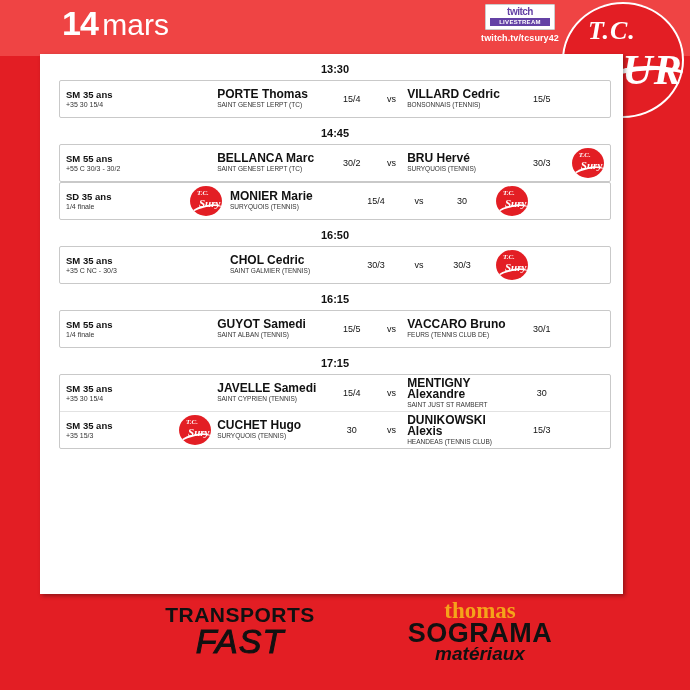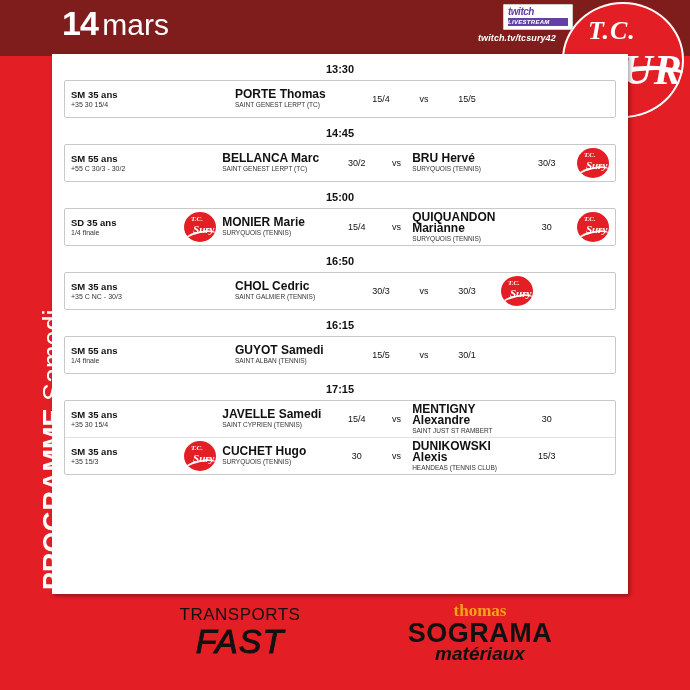--- a/index.html
+++ b/index.html
@@ -6,36 +6,36 @@
   body{
     width:690px;height:690px;
     background:#e31e24;
     font-family:"Liberation Sans", sans-serif;
     overflow:hidden;
     position:relative;
   }
   
   .topbar{
     position:absolute;left:0;top:0;width:690px;height:56px;
-    background:#7f1d1d;
+    background:#ef4444;
   }
   .date-block{
     position:absolute;left:62px;top:4px;
     color:#ffffff;
     white-space:nowrap;
   }
   .date-day{
     font-size:34px;font-weight:bold;letter-spacing:-1px;
   }
   .date-month{
     font-size:30px;font-weight:normal;
   }
   
   .twitch-wrap{
-    position:absolute;left:478px;top:4px;text-align:left;width:120px;font-style:italic;
+    position:absolute;left:460px;top:4px;text-align:center;width:120px;
   }
   .twitch-box{
     background:#ffffff;border:1px solid #ccc;width:60px;margin:0 auto;
     padding:2px 4px 3px 4px;border-radius:1px;
   }
   .twitch-logo{
     font-size:10px;font-weight:bold;color:#6441a5;line-height:10px;
     letter-spacing:-0.5px;
   }
   .twitch-sub{
@@ -81,42 +81,42 @@
     color:#ffffff;font-size:27px;font-weight:bold;
     letter-spacing:0px;
   }
   .left-vert .light{font-weight:normal;}
   
   .right-vert{
     position:absolute;right:0;top:0;width:66px;height:690px;
   }
   
   .sheet{
-    position:absolute;left:52px;top:54px;width:576px;height:540px;
+    position:absolute;left:40px;top:54px;width:576px;height:540px;
     background:#ffffff;
     box-shadow:2px 2px 4px rgba(0,0,0,0.35);
+    padding-left:7px;
   }
   .slot{
     position:relative;
     margin:0 12px;
   }
   .slot-time{
     text-align:center;font-size:11px;font-weight:bold;color:#111;
     padding:9px 0 5px 0;
   }
   .match-group{
     border:1px solid #c9c9c9;
     border-radius:2px;
     background:#ffffff;
   }
   .match-row{
     display:flex;align-items:center;
     height:36px;
     position:relative;
-    justify-content:flex-end;
   }
   .match-row + .match-row{border-top:1px solid #e2e2e2;}
   .cat{
     width:116px;padding-left:6px;
   }
   .cat .cat-name{font-size:9.5px;font-weight:bold;color:#111;line-height:11px;}
   .cat .cat-sub{font-size:7px;color:#333;line-height:9px;}
   .badge-cell{
     width:48px;display:flex;align-items:center;justify-content:center;
   }
@@ -152,32 +152,32 @@
   .spacer-right{flex:1;}
   
   .sponsors{
     position:absolute;left:0;top:596px;width:690px;height:94px;
   }
   .spon-fast{
     position:absolute;left:150px;top:8px;width:180px;text-align:center;
     color:#111;
   }
   .spon-fast .l1{
-    font-size:17px;font-weight:normal;letter-spacing:0.5px;line-height:21px;
+    font-size:21px;font-weight:bold;letter-spacing:0.5px;line-height:21px;
   }
   .spon-fast .l2{
     font-size:34px;font-weight:normal;font-style:italic;line-height:32px;
     letter-spacing:1px;
     -webkit-text-stroke:1px #111;
   }
   .spon-sog{
     position:absolute;left:380px;top:6px;width:200px;text-align:center;
   }
   .spon-sog .s1{
-    font-size:17px;font-weight:bold;color:#f5a31a;line-height:18px;
+    font-size:23px;font-weight:bold;color:#f5a31a;line-height:18px;
     font-family:"Liberation Serif", serif;
   }
   .spon-sog .s2{
     font-size:27px;font-weight:bold;color:#111;line-height:26px;
     letter-spacing:0.5px;
   }
   .spon-sog .s3{
     font-size:19px;font-weight:bold;color:#111;line-height:16px;
     font-style:italic;
   }
@@ -227,20 +227,24 @@
               <div class="cat-name">SM 35 ans</div>
               <div class="cat-sub">+35 30 15/4</div>
             </div>
             <div class="badge-cell"></div>
             <div class="player">
               <div class="p-name">PORTE Thomas</div>
               <div class="p-club">SAINT GENEST LERPT (TC)</div>
             </div>
             <div class="rank">15/4</div>
             <div class="vs">vs</div>
+            <div class="player">
+              <div class="p-name">VILLARD Cedric</div>
+              <div class="p-club">BONSONNAIS (TENNIS)</div>
+            </div>
             <div class="rank">15/5</div>
             <div class="badge-cell"></div>
             <div class="spacer-right"></div>
           </div>
         </div>
       </div>
       <div class="slot">
         <div class="slot-time">14:45</div>
         <div class="match-group">
           <div class="match-row">
@@ -265,44 +269,39 @@
                 <div class="m-tc">T.C.</div>
                 <div class="m-sury">Sury</div>
                 <div class="m-swoosh"></div>
               </div>
             </div>
             <div class="spacer-right"></div>
           </div>
         </div>
       </div>
       <div class="slot">
-        <div class="slot-time">15:00</div>
         <div class="match-group">
           <div class="match-row">
             <div class="cat">
               <div class="cat-name">SD 35 ans</div>
               <div class="cat-sub">1/4 finale</div>
             </div>
             <div class="badge-cell">
               <div class="mini-logo">
                 <div class="m-tc">T.C.</div>
                 <div class="m-sury">Sury</div>
                 <div class="m-swoosh"></div>
               </div>
             </div>
             <div class="player">
               <div class="p-name">MONIER Marie</div>
               <div class="p-club">SURYQUOIS (TENNIS)</div>
             </div>
             <div class="rank">15/4</div>
             <div class="vs">vs</div>
-            <div class="player">
-              <div class="p-name">QUIQUANDON Marianne</div>
-              <div class="p-club">SURYQUOIS (TENNIS)</div>
-            </div>
             <div class="rank">30</div>
             <div class="badge-cell">
               <div class="mini-logo">
                 <div class="m-tc">T.C.</div>
                 <div class="m-sury">Sury</div>
                 <div class="m-swoosh"></div>
               </div>
             </div>
             <div class="spacer-right"></div>
           </div>
@@ -343,20 +342,24 @@
               <div class="cat-name">SM 55 ans</div>
               <div class="cat-sub">1/4 finale</div>
             </div>
             <div class="badge-cell"></div>
             <div class="player">
               <div class="p-name">GUYOT Samedi</div>
               <div class="p-club">SAINT ALBAN (TENNIS)</div>
             </div>
             <div class="rank">15/5</div>
             <div class="vs">vs</div>
+            <div class="player">
+              <div class="p-name">VACCARO Bruno</div>
+              <div class="p-club">FEURS (TENNIS CLUB DE)</div>
+            </div>
             <div class="rank">30/1</div>
             <div class="badge-cell"></div>
             <div class="spacer-right"></div>
           </div>
         </div>
       </div>
       <div class="slot">
         <div class="slot-time">17:15</div>
         <div class="match-group">
           <div class="match-row">

